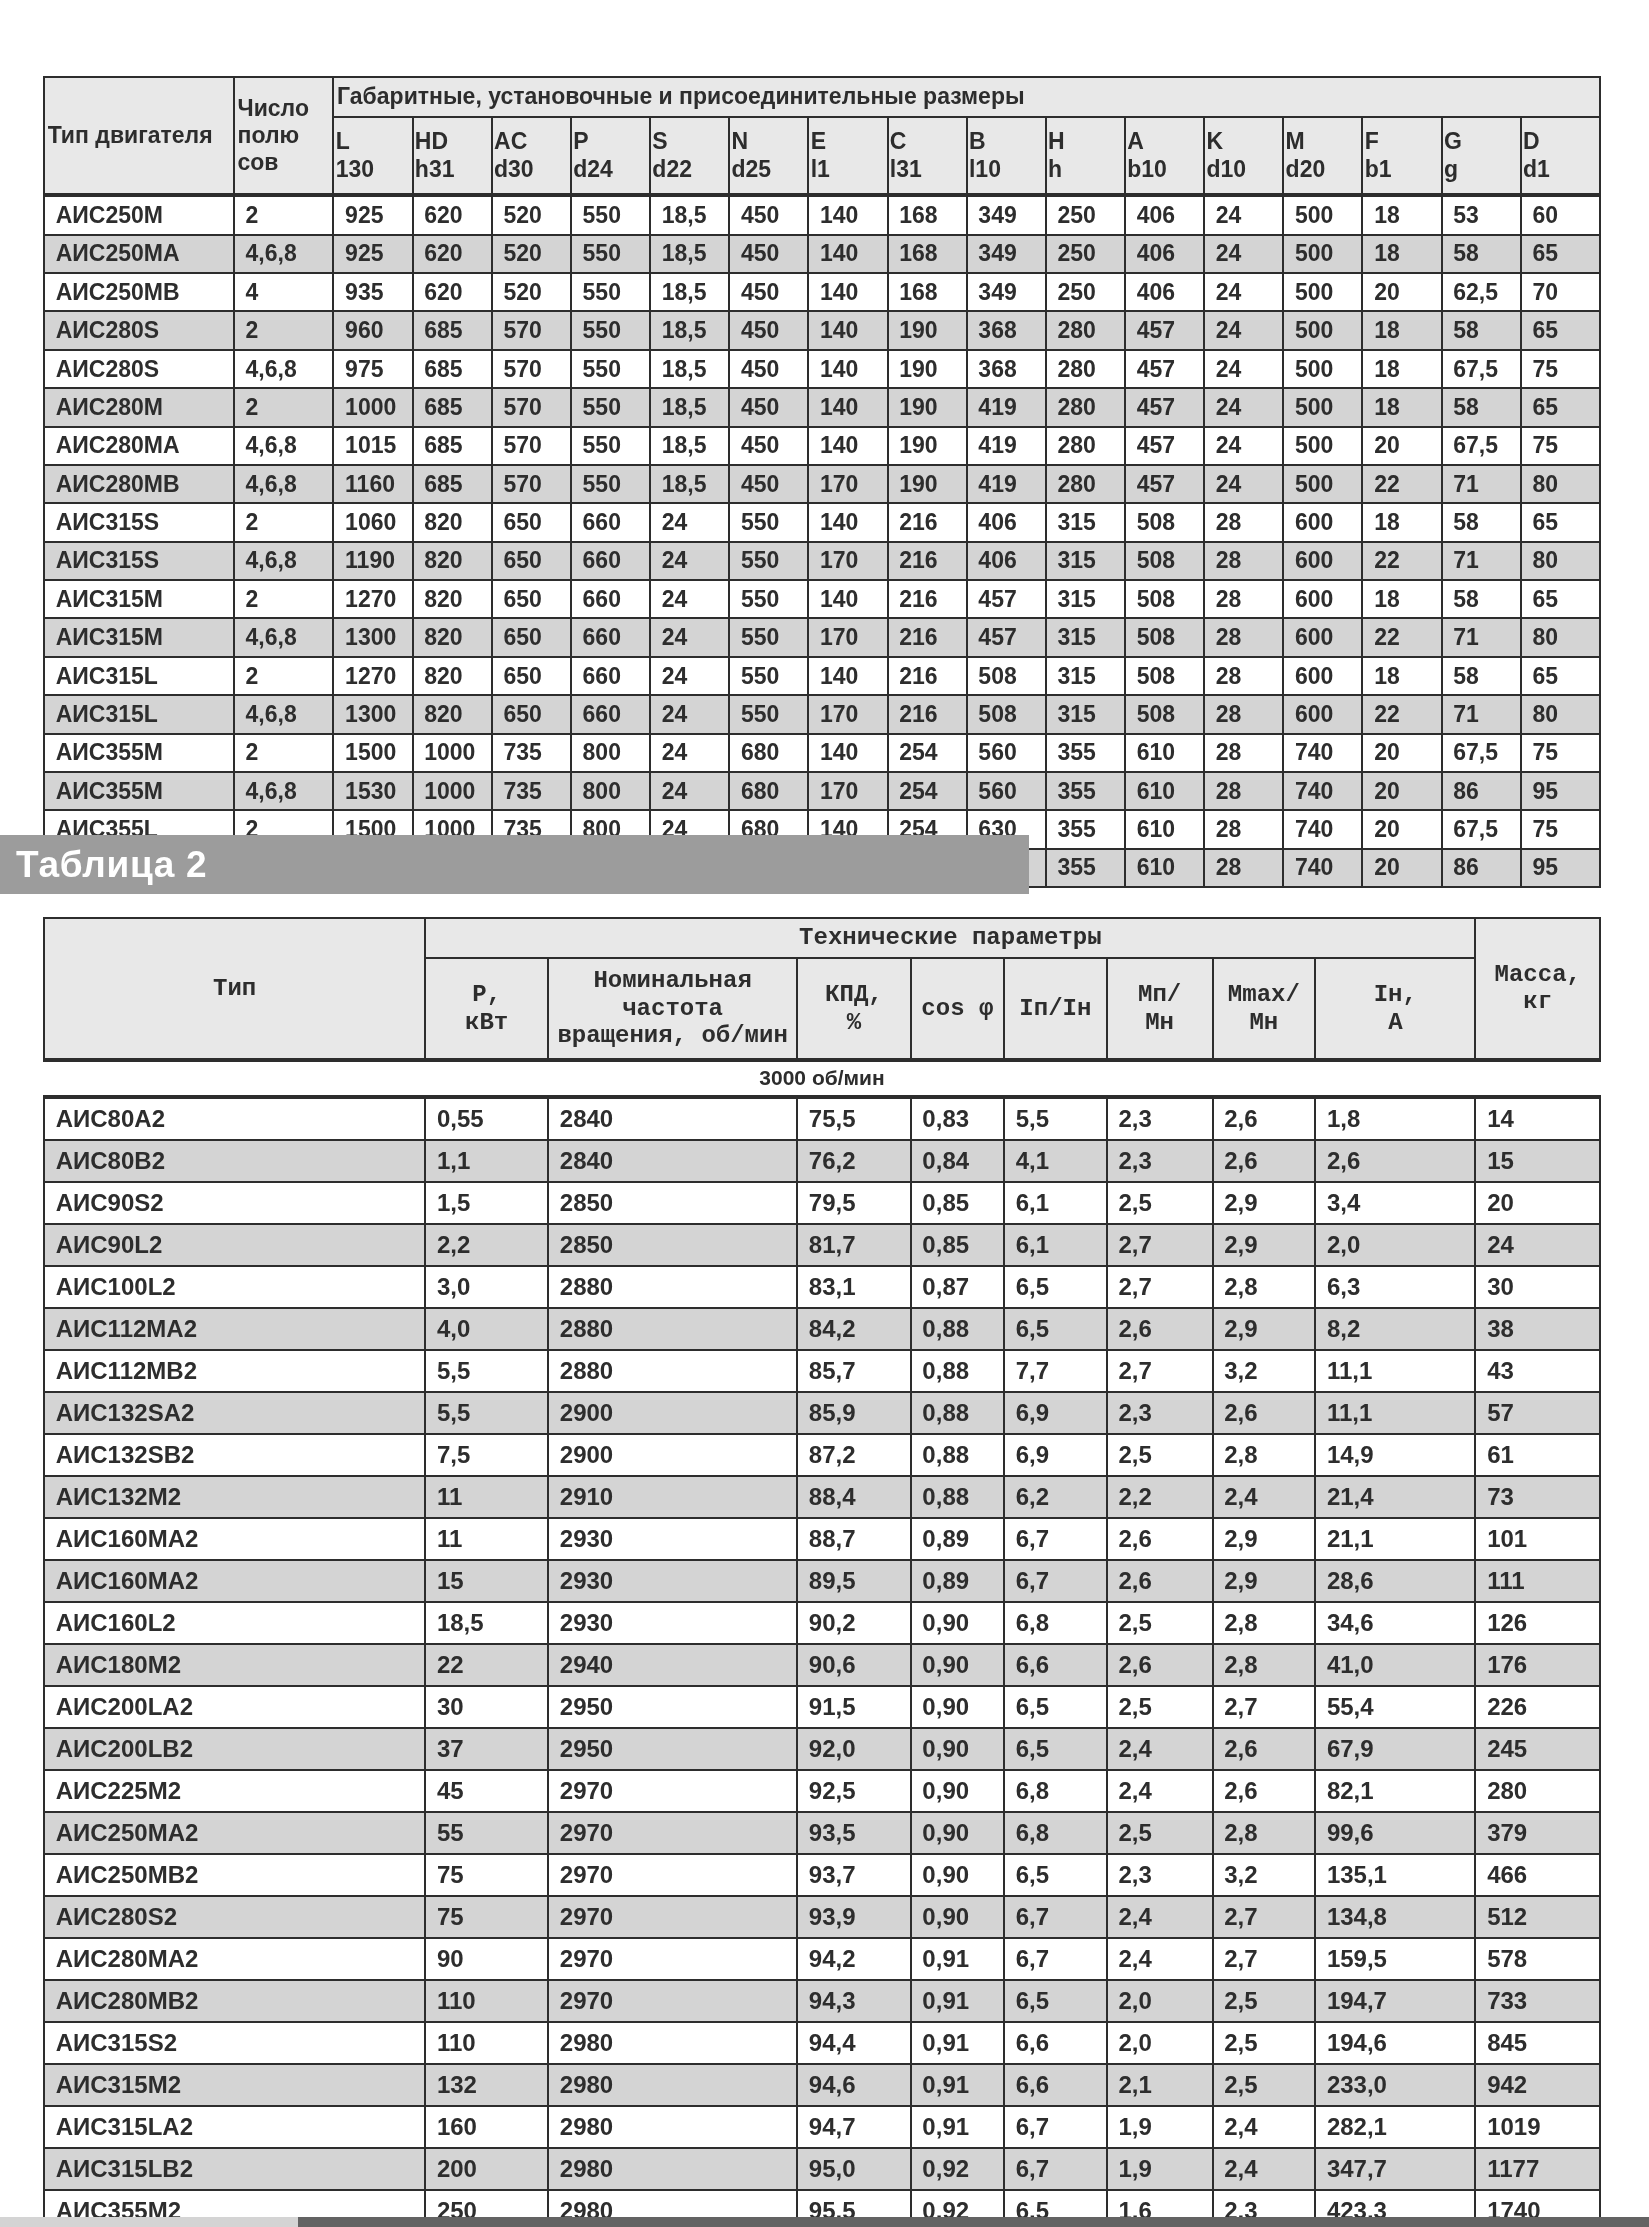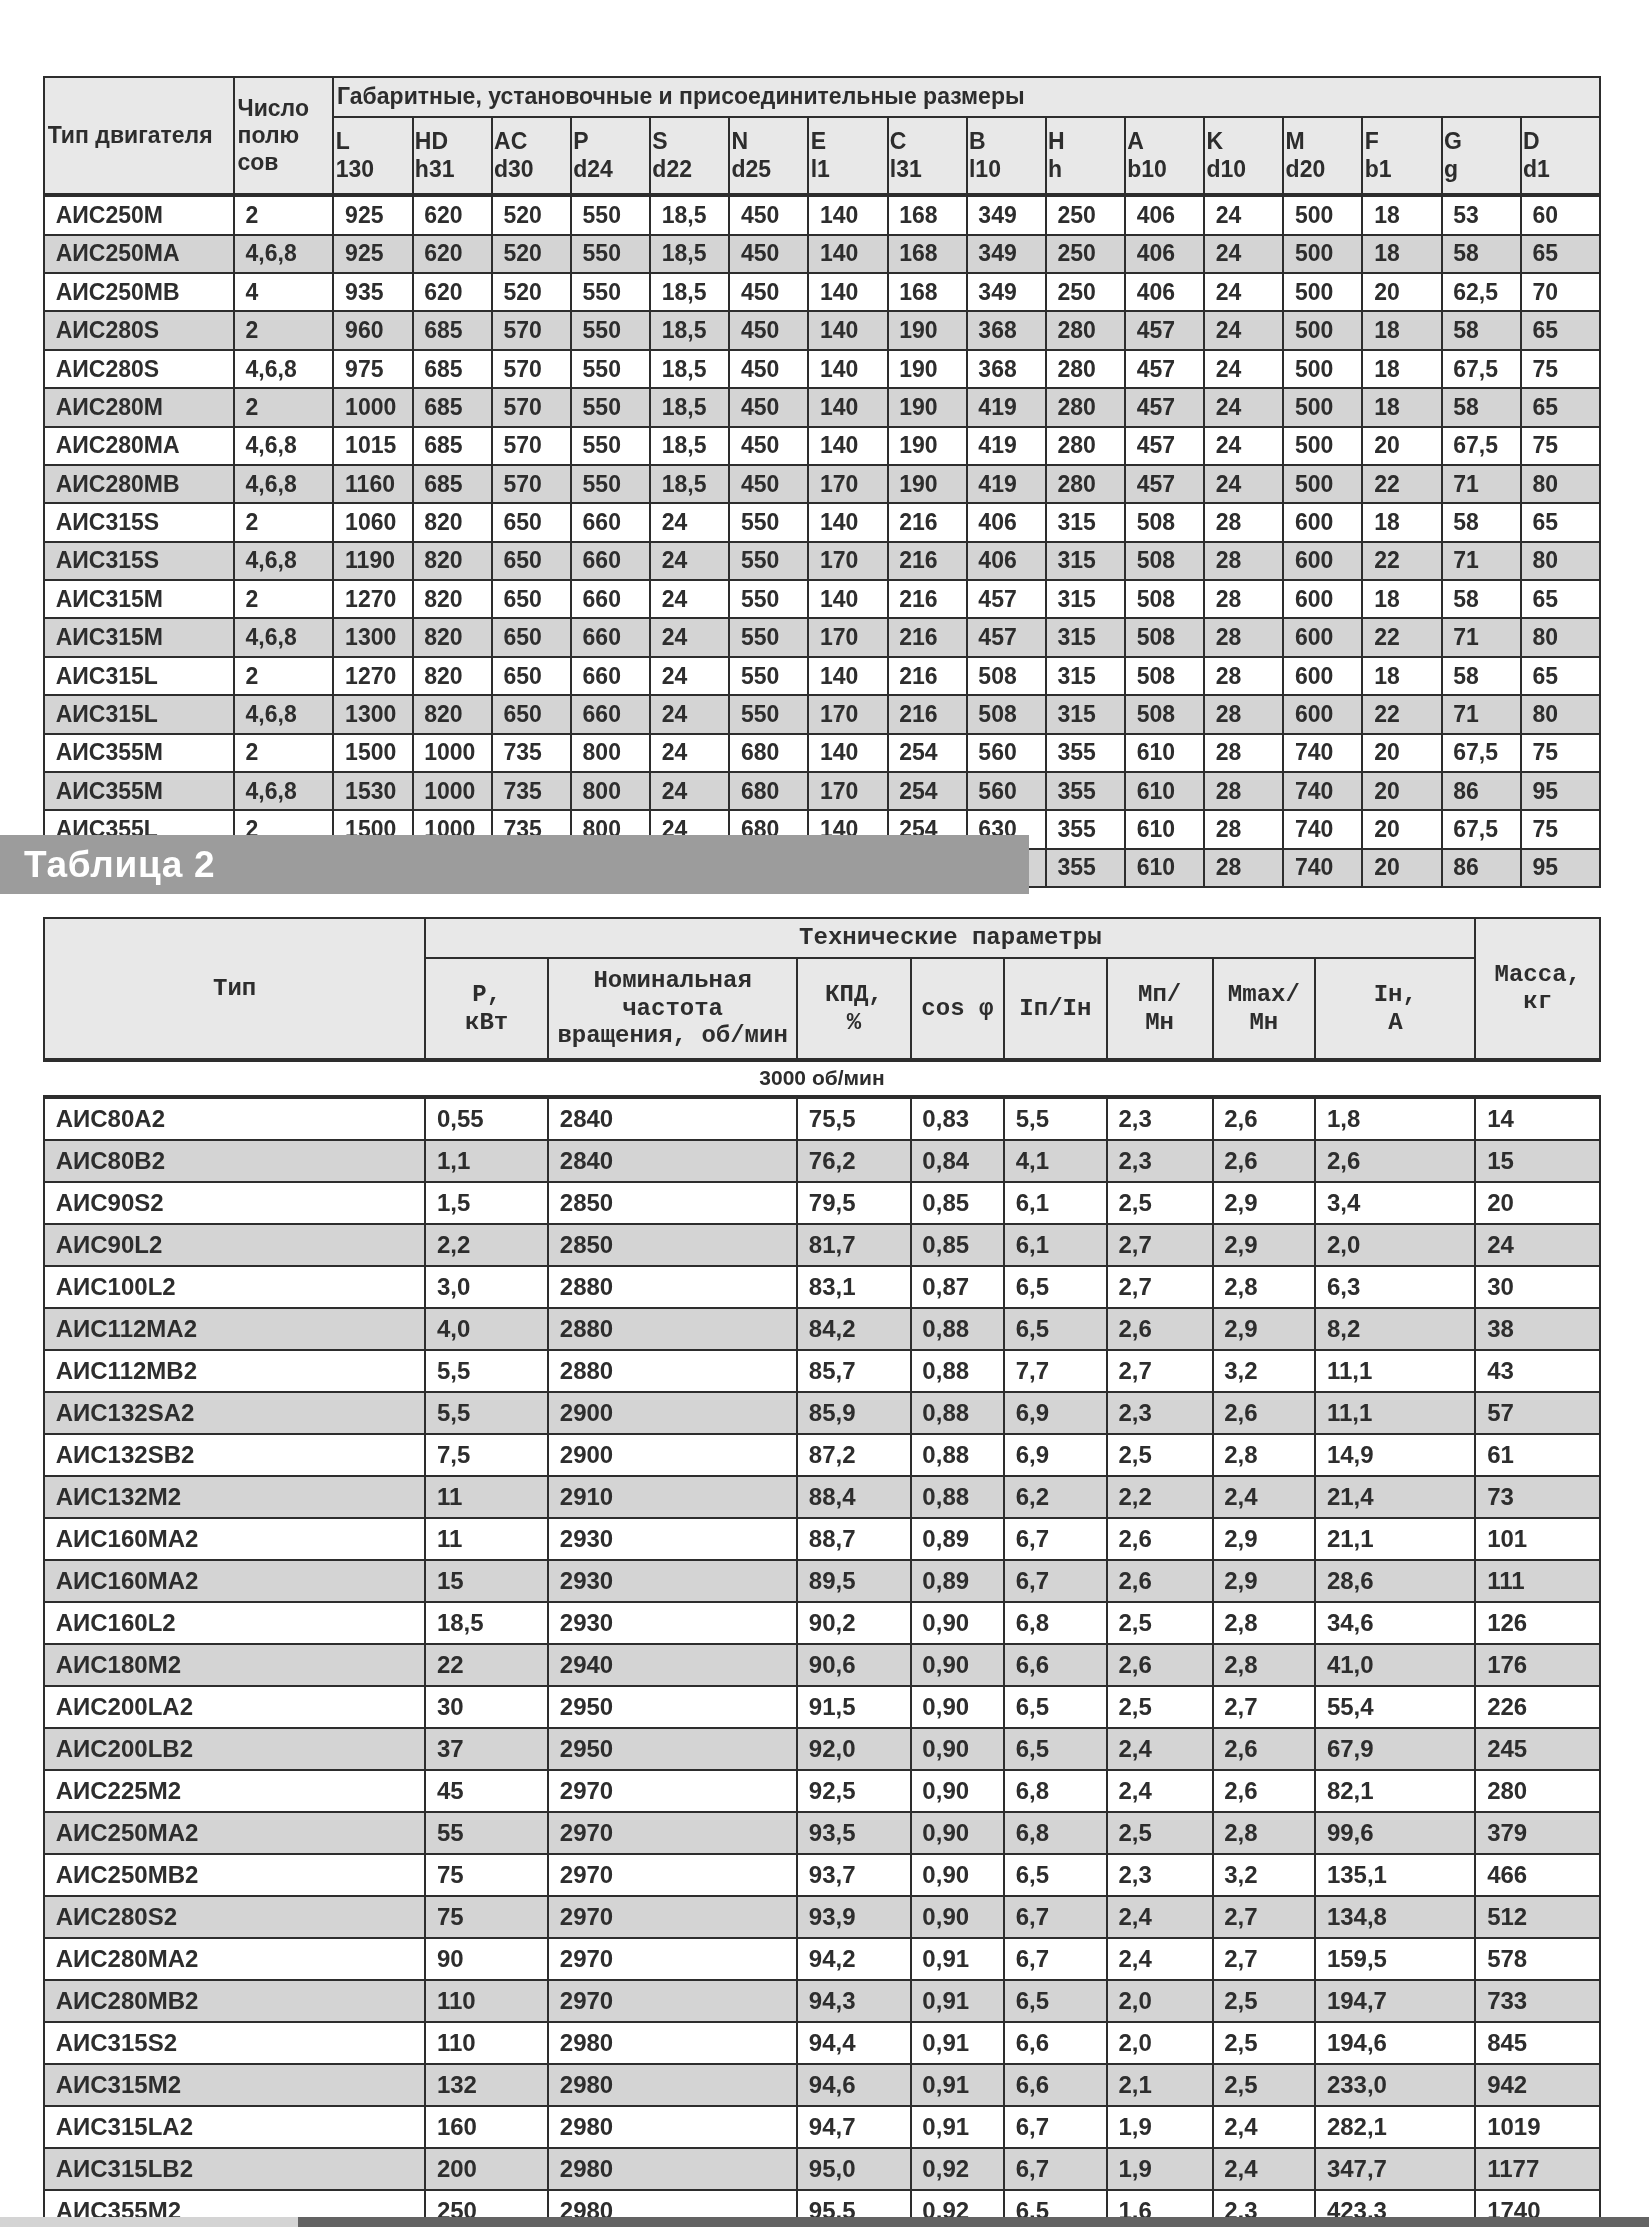--- a/index.html
+++ b/index.html
@@ -41,21 +41,21 @@
   .t1 tbody tr:nth-child(even){background:#d4d4d4;}
   .dim-letter{display:block;}
   .dim-sub{display:block;}
 
   
   .banner{
     position:absolute;left:0;top:835px;width:1029px;height:59px;
     background:#9c9c9c;
   }
   .banner-label{
-    color:#ffffff;font-size:37px;line-height:59px;padding-left:24px;
+    color:#ffffff;font-size:37px;line-height:59px;padding-left:16px;
     letter-spacing:0.7px;
   }
 
   
   .t2{position:absolute;left:43px;top:917px;width:1558px;}
   .t2 th,.t2 td{border:2px solid #2d2d2d;}
   .t2 thead th{
     background:#e8e8e8;
     font-size:24px;
     line-height:1.15;

